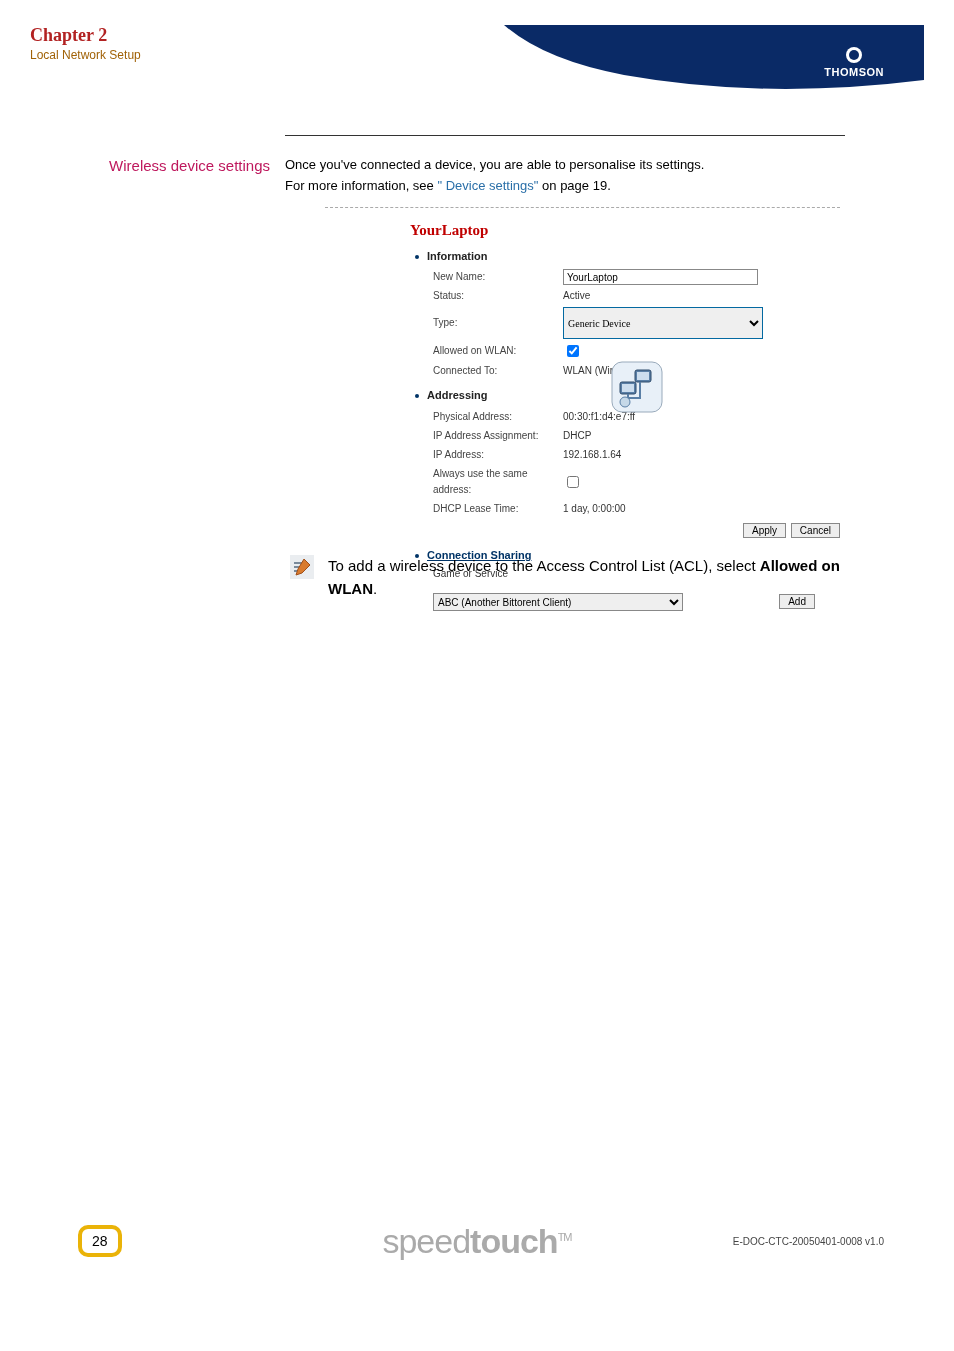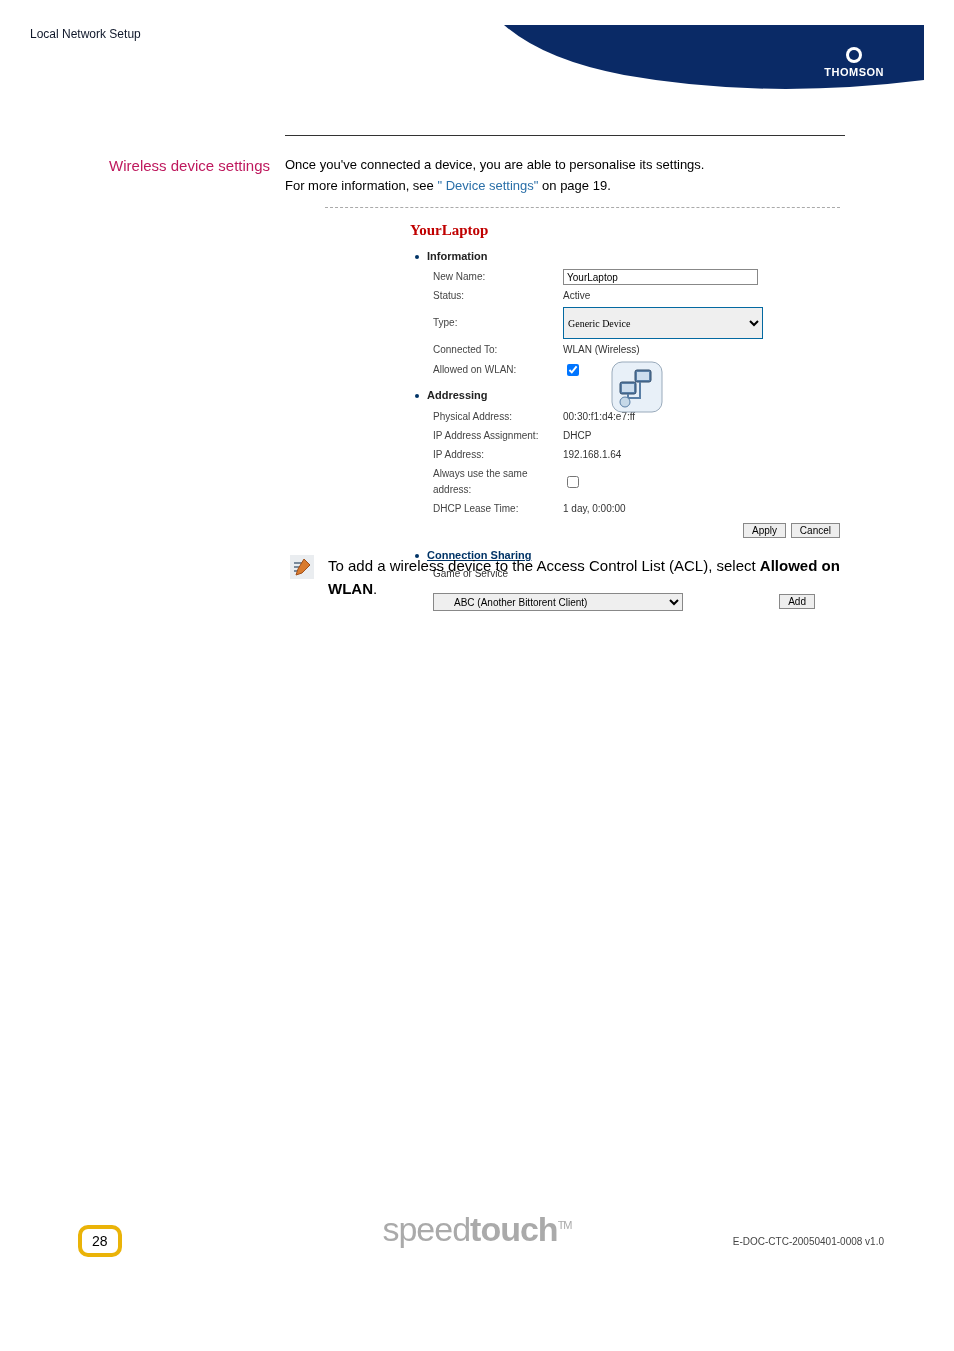--- a/index.html
+++ b/index.html
@@ -26,21 +26,21 @@
     height: 80px;
   }
   .chapter {
     font-family: Georgia, 'Times New Roman', serif;
     color: #b22222;
     font-weight: bold;
     font-size: 18px;
   }
   .subtitle {
     font-size: 12px;
-    color: #0f172a;
+    color: #a16207;
     margin-top: 2px;
   }
   .header-curve {
     position: absolute;
     top: 0;
     right: 0;
     width: 420px;
     height: 75px;
     overflow: hidden;
   }
@@ -212,21 +212,20 @@
     display: flex;
     margin-left: 108px;
     align-items: center;
     gap: 6px;
   }
   .game-select {
     font-size: 10px;
     border: 1px solid #888;
     height: 18px;
     width: 250px;
-    padding-left: 16px;
   }
   .add-cell {
     margin-left: auto;
     margin-right: 25px;
   }
   .note-row {
     position: absolute;
     left: 290px;
     top: 555px;
     width: 560px;
@@ -257,21 +256,21 @@
     font-weight: normal;
     font-size: 14px;
     border: 4px solid #eab308;
     border-radius: 10px;
     padding: 4px 10px;
   }
   .speedtouch {
     position: absolute;
     left: 0;
     right: 0;
-    bottom: 12px;
+    bottom: 0;
     text-align: center;
     font-size: 34px;
     color: #aaa;
     font-family: Arial, sans-serif;
     letter-spacing: -1px;
   }
   .speedtouch .bold {
     font-weight: bold;
   }
   .speedtouch .tm {
@@ -284,20 +283,21 @@
     bottom: 14px;
     font-size: 10px;
     color: #444;
   }
 </style>
 </head>
 <body>
 
 <div class="page">
   <div class="header">
+    <div class="chapter">Chapter 2</div>
     <div class="subtitle">Local Network Setup</div>
     <div class="header-curve">
       <svg width="420" height="75" viewBox="0 0 420 75">
         <path d="M0,0 L420,0 L420,55 Q260,75 120,50 Q40,35 0,0 Z" fill="#0a2a66"></path>
       </svg>
     </div>
     <div class="thomson-logo">
       <div class="thomson-icon"></div>
       <div>THOMSON</div>
     </div>
@@ -337,26 +337,26 @@
         <div class="field-label">Status:</div>
         <div class="field-value">Active</div>
       </div>
       <div class="field-row">
         <div class="field-label">Type:</div>
         <select class="select-input">
           <option>Generic Device</option>
         </select>
       </div>
       <div class="field-row">
+        <div class="field-label">Allowed on WLAN:</div>
+        <input class="checkbox-input" type="checkbox" checked="" style="">
+      </div>
+      <div class="field-row">
         <div class="field-label">Connected To:</div>
         <div class="field-value">WLAN (Wireless)</div>
-      </div>
-      <div class="field-row">
-        <div class="field-label">Allowed on WLAN:</div>
-        <input class="checkbox-input" type="checkbox" checked="" style="">
       </div>
 
       <div class="section-h" style="margin-top:8px;"><span class="bul"></span><span>Addressing</span></div>
       <div class="field-row">
         <div class="field-label">Physical Address:</div>
         <div class="field-value">00:30:f1:d4:e7:ff</div>
       </div>
       <div class="field-row">
         <div class="field-label">IP Address Assignment:</div>
         <div class="field-value">DHCP</div>

